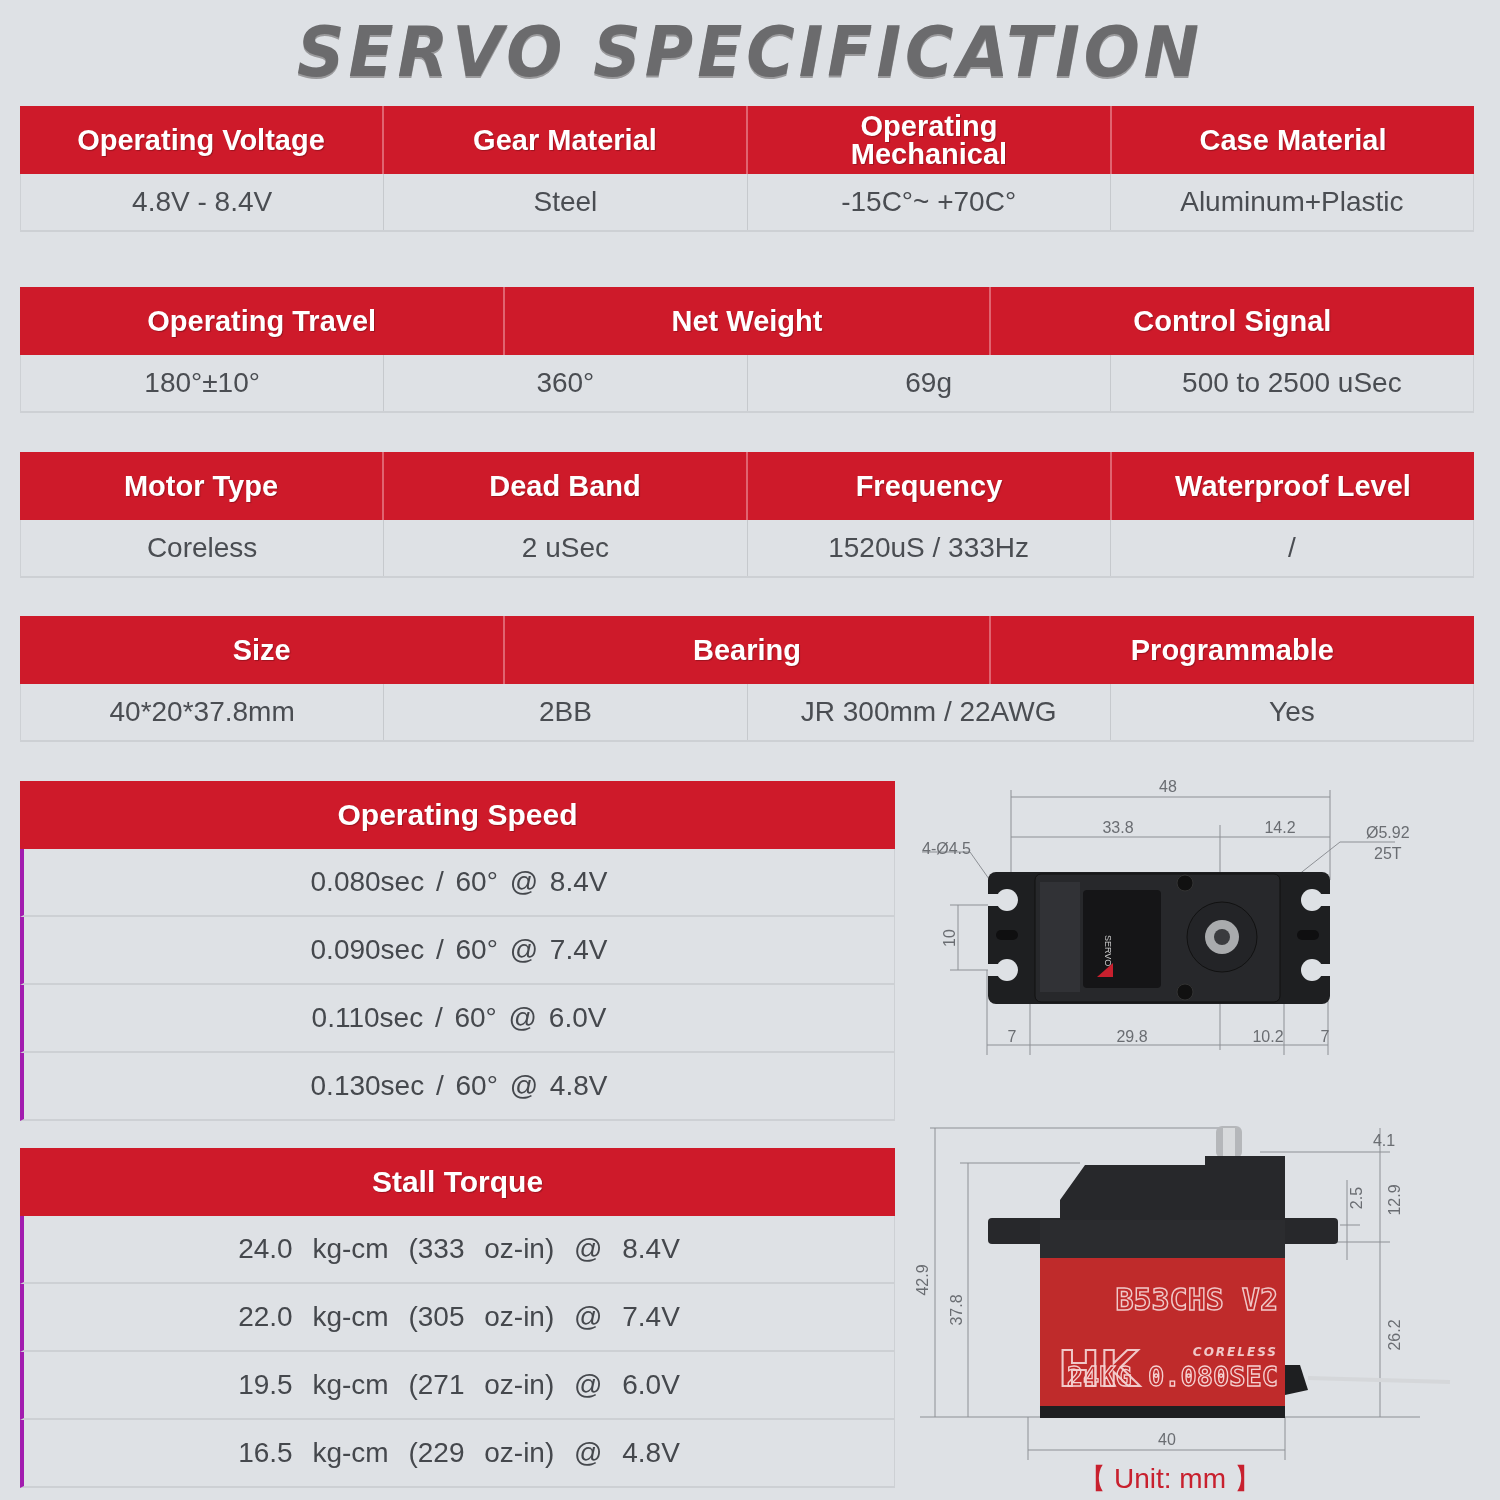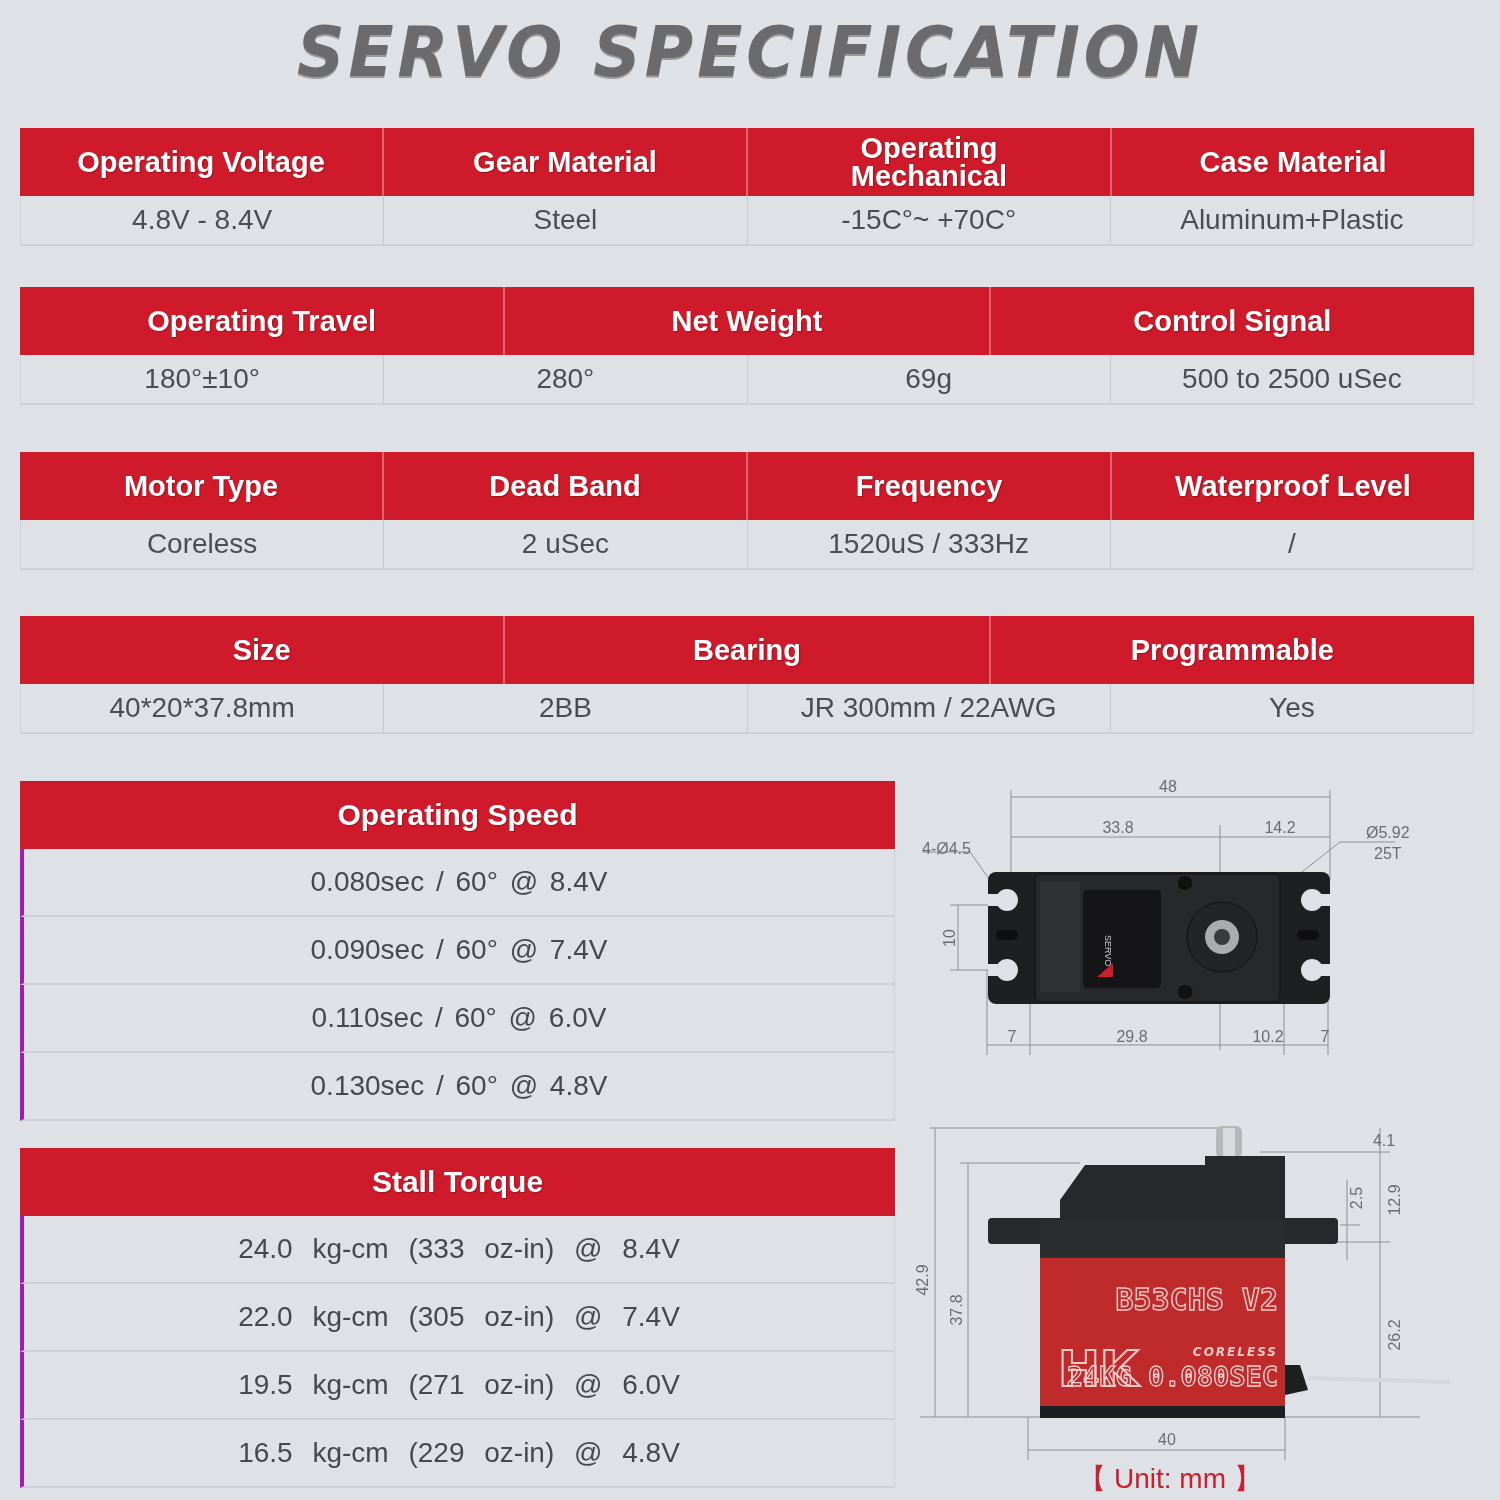--- a/index.html
+++ b/index.html
@@ -10,21 +10,21 @@
   .title {
     position: absolute; left: 0; top: 14px; width: 1500px; text-align: center;
     font-family: "DejaVu Sans", sans-serif; font-weight: bold; font-style: italic;
     font-size: 66px; letter-spacing: 4px; color: #6b6b6d;
     transform: scaleY(1.05);
     text-shadow: 0 2px 0 #9a9a9c;
   }
 
   .spec-table { position: absolute; left: 20px; width: 1454px; }
   .spec-table .hrow { display: flex; height: 68px; background: #ce1a2a; }
-  .spec-table .vrow { display: flex; height: 50px; background: #dee1e5; border-bottom: 2px solid #cdd0d4; border-left: 1px solid #cdd0d4; border-right: 1px solid #cdd0d4; }
+  .spec-table .vrow { display: flex; height: 58px; background: #dee1e5; border-bottom: 2px solid #cdd0d4; border-left: 1px solid #cdd0d4; border-right: 1px solid #cdd0d4; }
   .spec-table .hcell {
     flex: 1; display: flex; align-items: center; justify-content: center;
     color: #fff; font-weight: bold; font-size: 29px; text-align: center; line-height: 28px;
     border-right: 2px solid #e06470; text-shadow: 1px 1px 1px rgba(0,0,0,0.25);
   }
   .spec-table .hcell:last-child { border-right: none; }
   .spec-table .vcell {
     flex: 1; display: flex; align-items: center; justify-content: center;
     color: #4a4d52; font-size: 28px; border-right: 1px solid #c6c9cd;
   }
@@ -50,21 +50,21 @@
     color: #c8202e; font-size: 28px;
   }
 </style>
 </head>
 <body>
 
 <div class="page">
 
   <div class="title">SERVO SPECIFICATION</div>
 
-  <div class="spec-table" style="top:128px;">
+  <div class="spec-table" style="top:106px;">
     <div class="hrow">
       <div class="hcell">Operating Voltage</div>
       <div class="hcell">Gear Material</div>
       <div class="hcell">
           <span style="display:block;width:190px;">Operating Mechanical</span>
         </div>
       <div class="hcell">Case Material</div>
     </div>
     <div class="vrow">
       <div class="vcell">4.8V - 8.4V</div>
@@ -75,21 +75,21 @@
   </div>
 
   <div class="spec-table" style="top:287px;">
     <div class="hrow">
       <div class="hcell">Operating Travel</div>
       <div class="hcell">Net Weight</div>
       <div class="hcell">Control Signal</div>
     </div>
     <div class="vrow">
       <div class="vcell">180°±10°</div>
-      <div class="vcell">280°</div>
+      <div class="vcell">360°</div>
       <div class="vcell">69g</div>
       <div class="vcell">500 to 2500 uSec</div>
     </div>
   </div>
 
   <div class="spec-table" style="top:452px;">
     <div class="hrow">
       <div class="hcell">Motor Type</div>
       <div class="hcell">Dead Band</div>
       <div class="hcell">Frequency</div>

